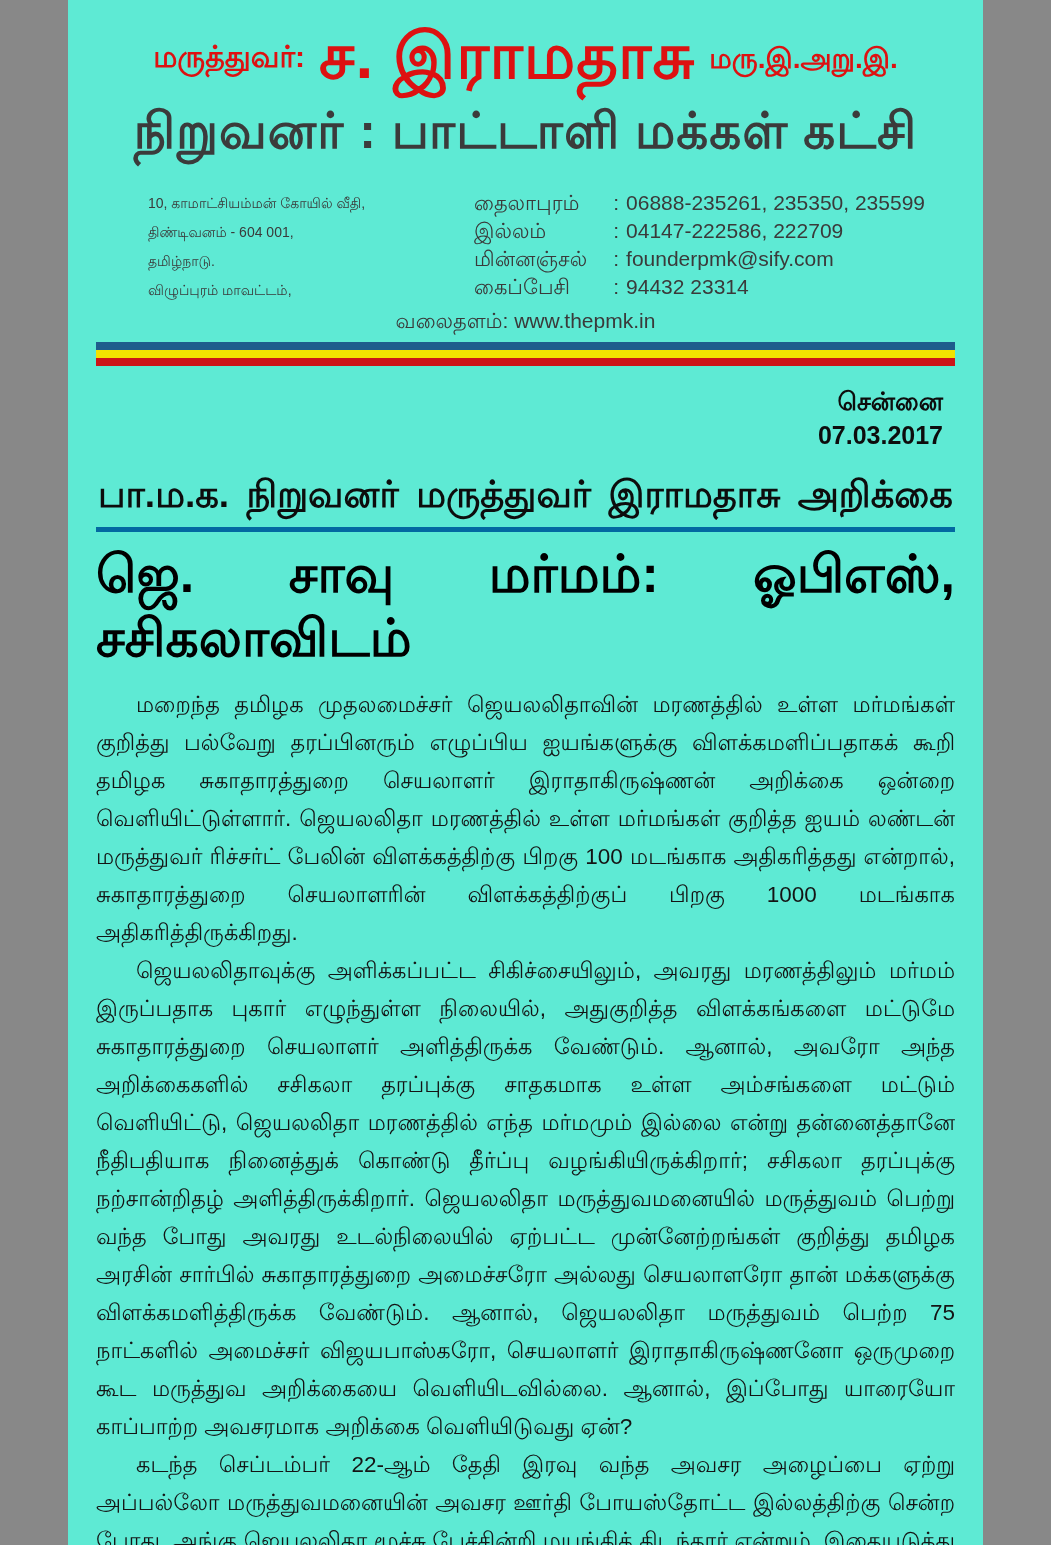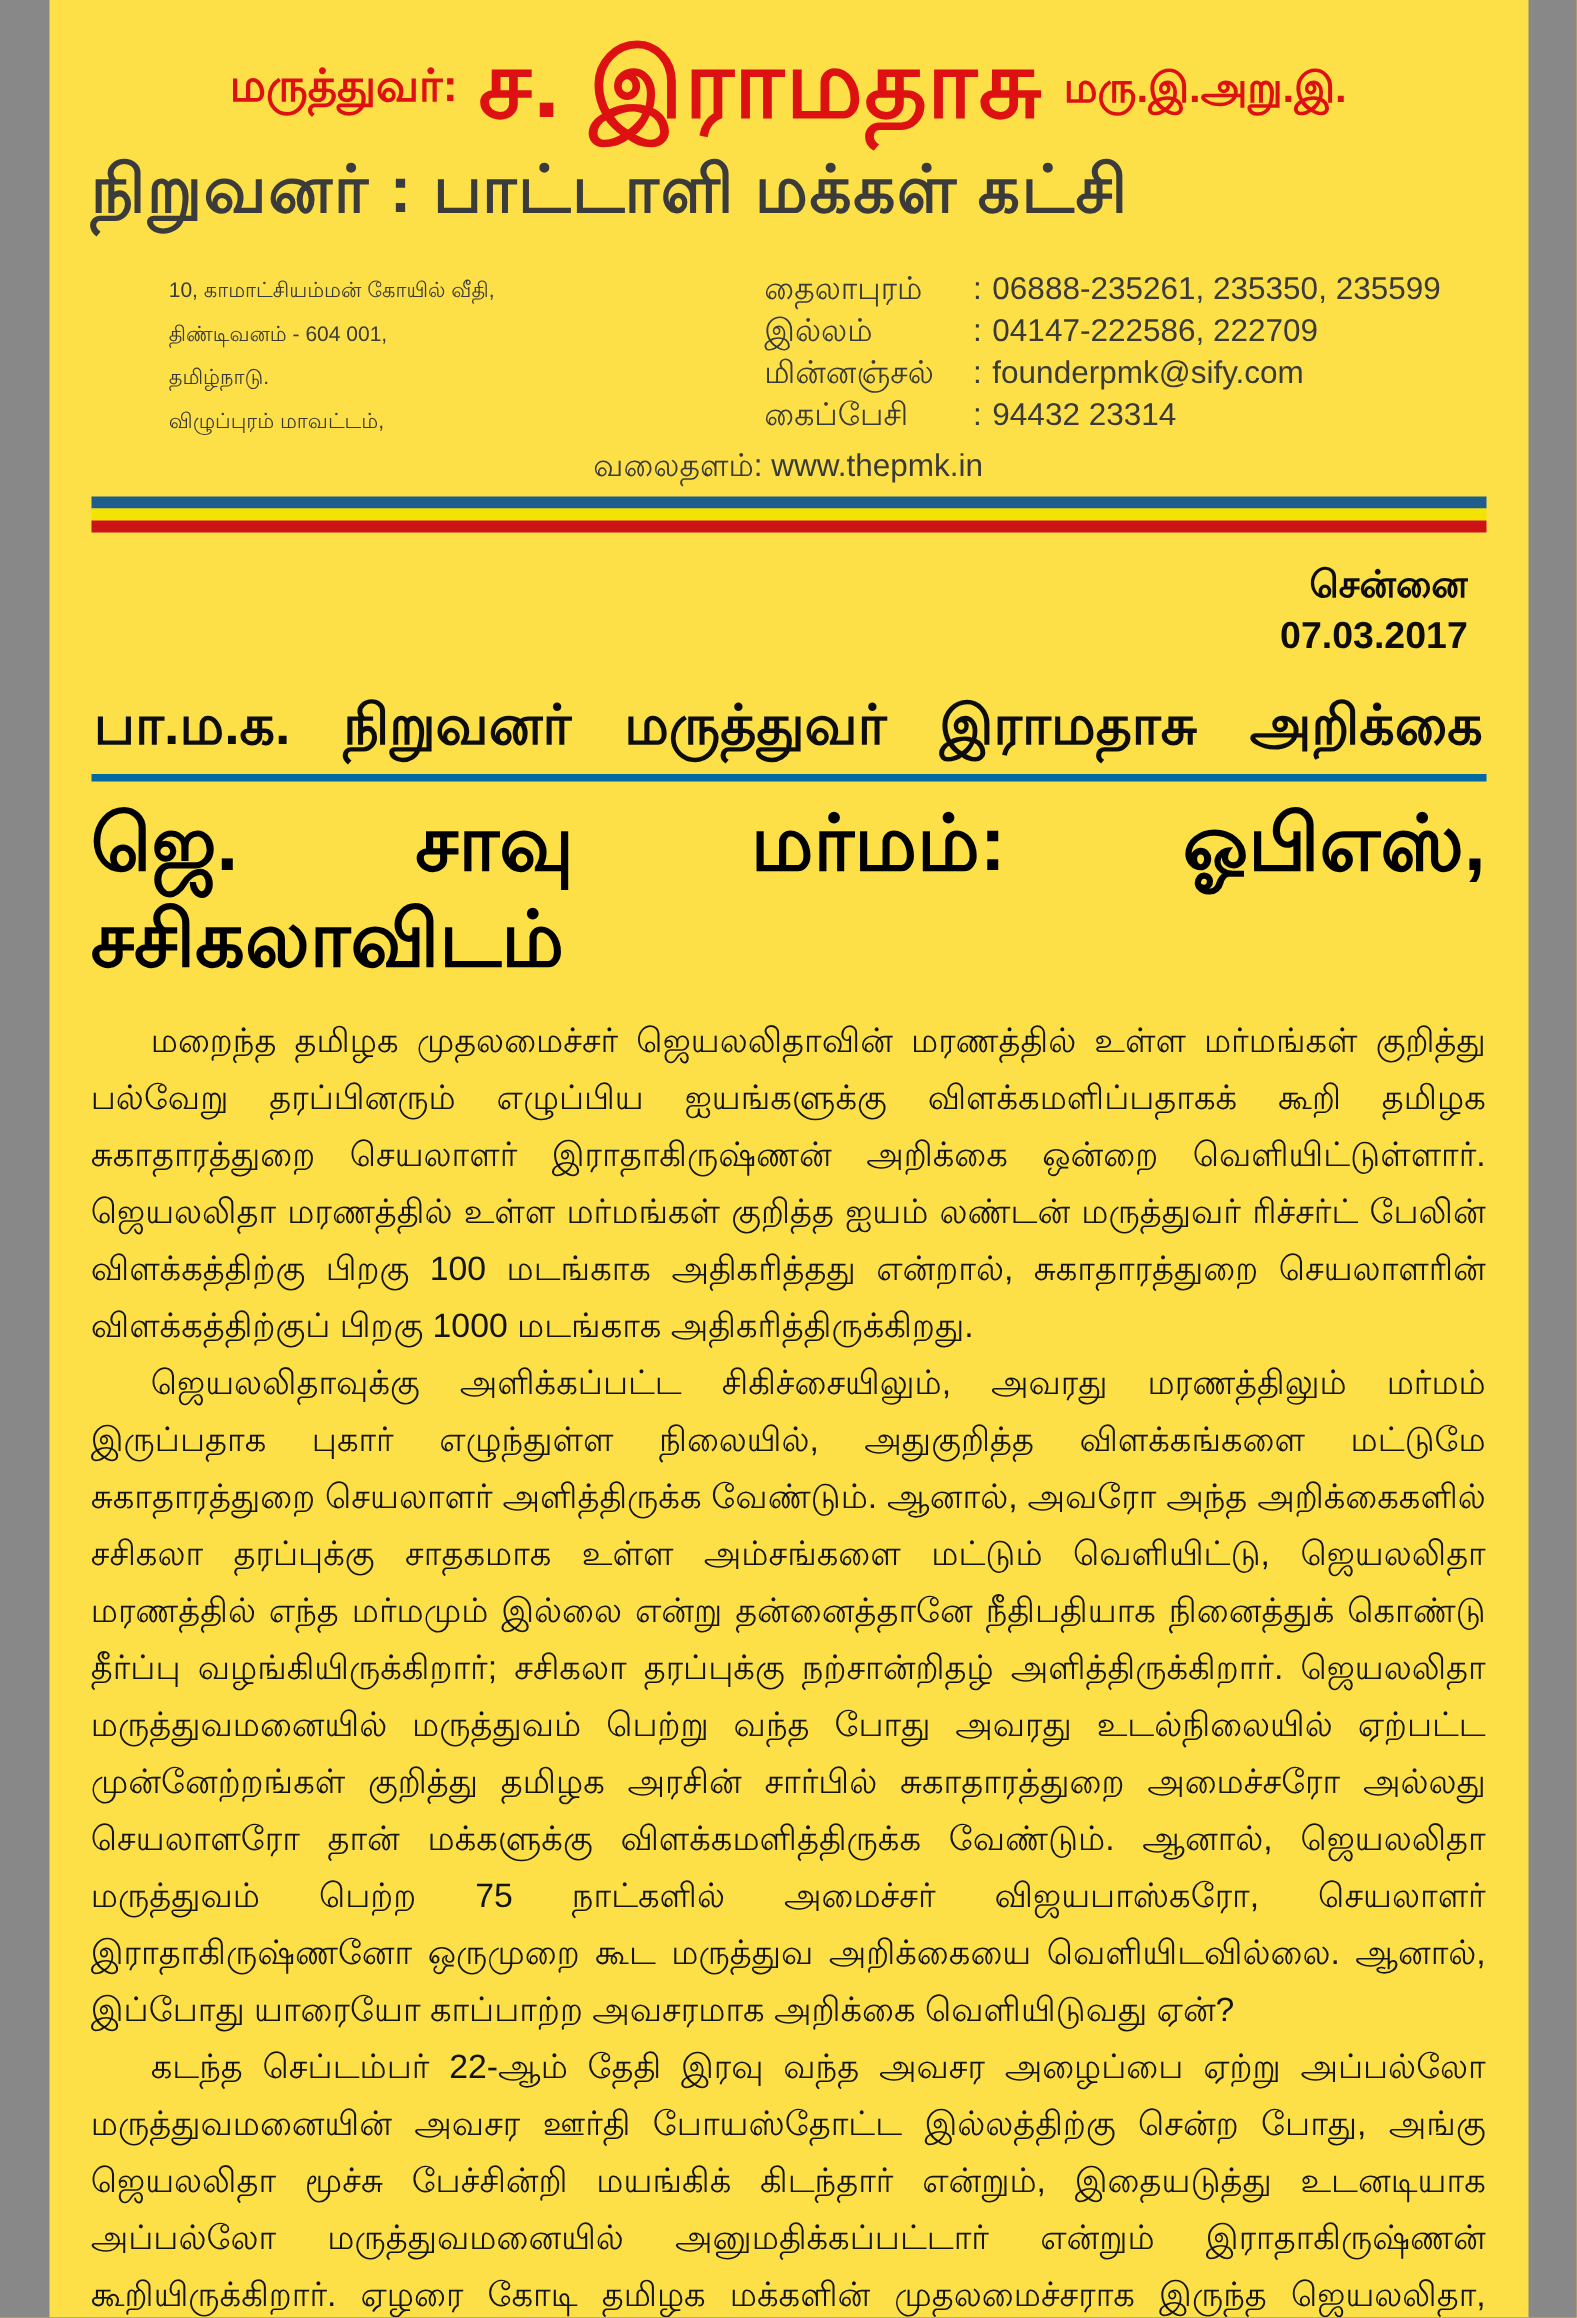--- a/index.html
+++ b/index.html
@@ -1,37 +1,37 @@
 <!DOCTYPE html>
 <html><head>
 <meta charset="utf-8">
 <style>
   html,body{margin:0;padding:0;background:#888;}
   .page{
     position:relative;
-    width:986px;height:1545px;
+    width:915px;height:1545px;
     margin:0 auto;
-    background:#fde047;
+    background:#5eead4;
     font-family:"Liberation Sans", sans-serif;
     color:#111;
     overflow:hidden;
     box-sizing:border-box;
     padding:18px 28px 0 28px;
   }
   
   .masthead{
     display:flex;align-items:flex-end;justify-content:center;
     gap:14px;color:#dd1111;white-space:nowrap;
     margin-top:6px;
   }
   .masthead .prefix{font-size:30px;font-weight:bold;padding-bottom:10px;}
   .masthead .name{font-size:64px;font-weight:bold;letter-spacing:1px;line-height:1;}
   .masthead .suffix{font-size:28px;font-weight:bold;padding-bottom:10px;}
   .founder-line{
-    font-size:44px;font-weight:bold;color:#3b3b3b;
+    text-align:center;font-size:50px;font-weight:bold;color:#3b3b3b;
     letter-spacing:1px;margin-top:14px;
   }
   
   .info-row{display:flex;justify-content:space-between;margin-top:22px;}
   .address{margin-left:52px;font-size:14px;color:#3a3a3a;line-height:29px;}
   .contact{margin-right:30px;font-size:21px;color:#3a3a3a;line-height:28px;}
   .contact .row{display:flex;align-items:flex-end;}
   .contact .lbl{width:132px;}
   .contact .colon{width:20px;text-align:center;}
   .website{

